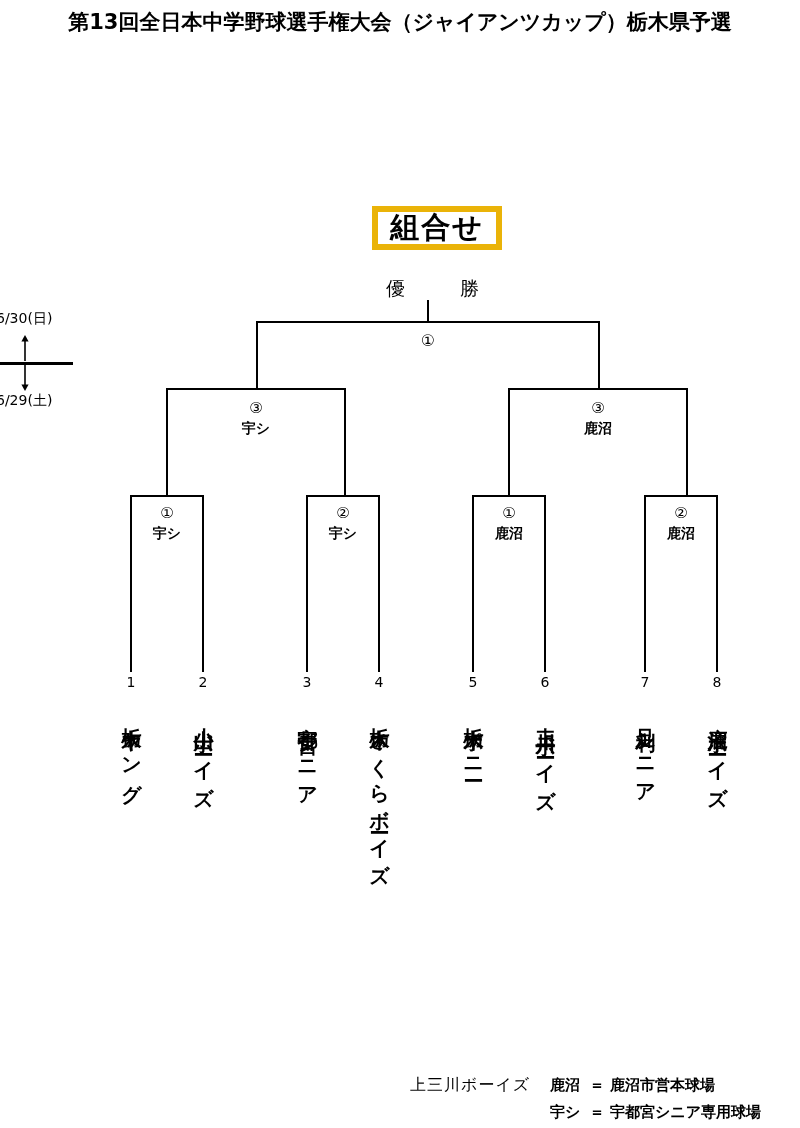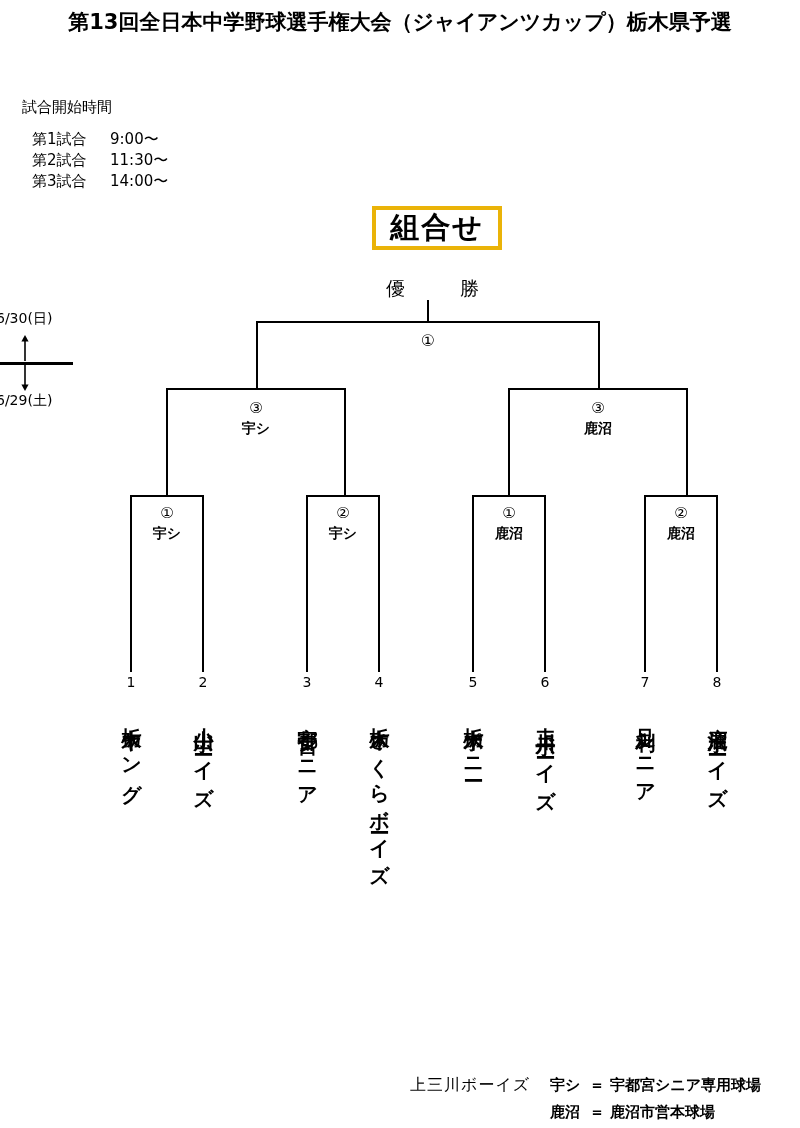--- a/index.html
+++ b/index.html
@@ -56,21 +56,21 @@
   #start-times .st-time {
     display: inline-block;
   }
 
   
   #kumiawase-box {
     position: absolute;
     left: 372px; top: 206px;
     width: 130px;
     height: 44px;
-    border: 4px solid #eab308;
+    border: 6px solid #eab308;
     box-sizing: border-box;
     display: flex;
     align-items: center;
     justify-content: center;
   }
   #kumiawase-box .kb-text {
     font-size: 29px;
     font-weight: bold;
     letter-spacing: 2px;
   }
@@ -207,32 +207,20 @@
     text-align: center;
   }
 </style>
 </head>
 <body>
 
 <div class="page">
 
   <div id="doc-title">第13回全日本中学野球選手権大会（ジャイアンツカップ）栃木県予選</div>
 
-  <div id="start-times">
-    <div class="st-heading">試合開始時間</div>
-    <div class="st-row">
-      <span class="st-label">第1試合</span><span class="st-time">9:00〜</span>
-    </div>
-    <div class="st-row">
-      <span class="st-label">第2試合</span><span class="st-time">11:30〜</span>
-    </div>
-    <div class="st-row">
-      <span class="st-label">第3試合</span><span class="st-time">14:00〜</span>
-    </div>
-  </div>
 
   <div id="kumiawase-box">
     <span class="kb-text">組合せ</span>
   </div>
 
   <div id="champion-label">優　勝</div>
 
   <div id="date-upper">6/30(日)</div>
   <div id="date-divider"></div>
   <div id="date-lower">6/29(土)</div>
@@ -324,21 +312,21 @@
   <div class="team-name" style="left:366px; top:712px;">栃木さくらボーイズ</div>
   <div class="team-name" style="left:460px; top:712px;">栃木ポニー</div>
   <div class="team-name" style="left:532px; top:712px;">上三川ボーイズ</div>
   <div class="team-name" style="left:632px; top:712px;">足利シニア</div>
   <div class="team-name" style="left:704px; top:712px;">鹿沼ボーイズ</div>
 
   <div id="ground-legend">
     <div class="gl-heading">上三川ボーイズ</div>
     <div class="gl-rows">
       <div class="gl-row">
+        <span class="gl-abbr">鹿沼</span><span class="gl-eq">＝</span><span class="gl-full">鹿沼市営本球場</span>
+      </div>
+      <div class="gl-row">
         <span class="gl-abbr">宇シ</span><span class="gl-eq">＝</span><span class="gl-full">宇都宮シニア専用球場</span>
       </div>
-      <div class="gl-row">
-        <span class="gl-abbr">鹿沼</span><span class="gl-eq">＝</span><span class="gl-full">鹿沼市営本球場</span>
-      </div>
     </div>
   </div>
 
 </div>
 
 </body></html>

